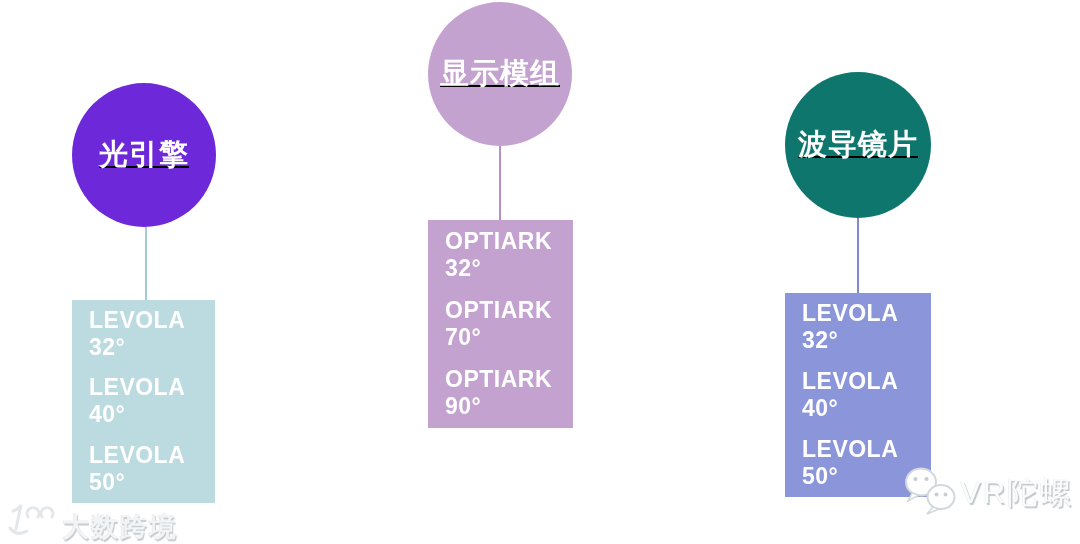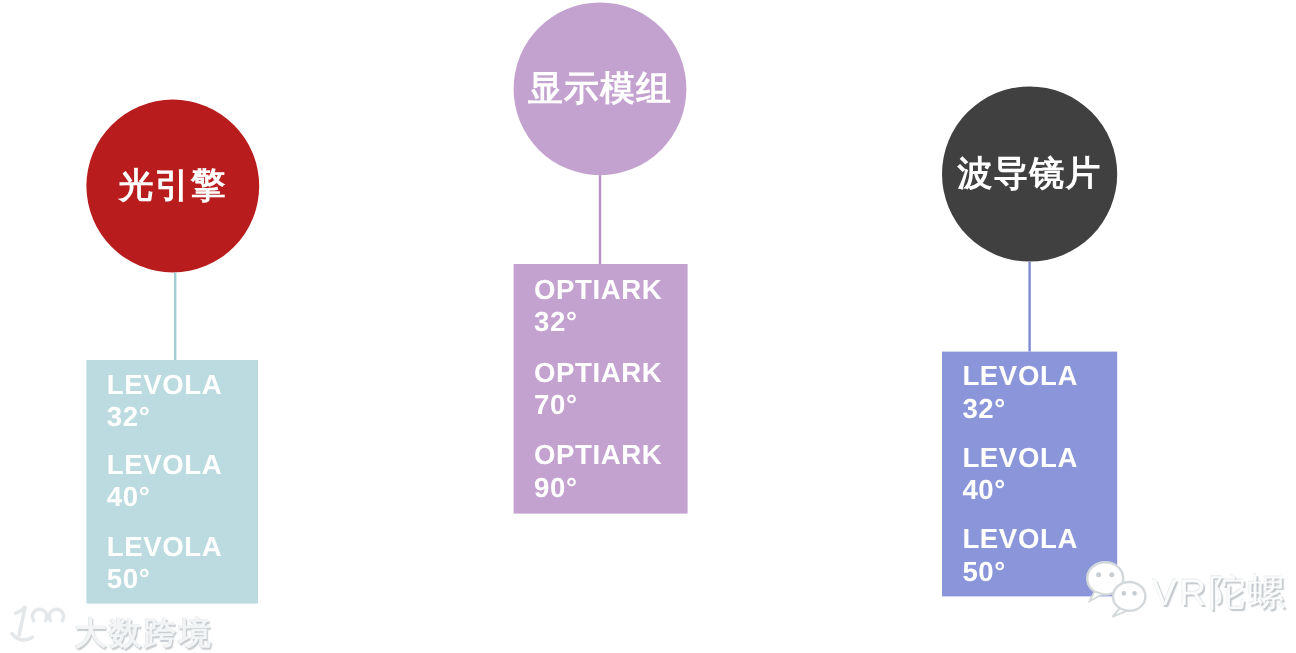--- a/index.html
+++ b/index.html
@@ -11,20 +11,21 @@
     background: #ffffff;
     overflow: hidden;
     font-family: "Liberation Sans", sans-serif;
   }
   .circle {
     position: absolute;
     border-radius: 50%;
     display: flex;
     align-items: center;
     justify-content: center;
+    text-decoration: underline;
   }
   .circle-label {
     color: #ffffff;
     font-weight: bold;
     font-size: 29px;
     letter-spacing: 1px;
   }
   .connector {
     position: absolute;
     width: 2px;
@@ -84,41 +85,41 @@
     letter-spacing: 2px;
     color: #fbfcfc;
     text-shadow: 1.5px 2px 1px #c2c7cb, -0.5px -0.5px 0 #e8ebed;
   }
 </style>
 </head>
 <body>
 
 <div class="canvas">
 
-  <div class="circle c1-circle" style="background-color: #b91c1c;">
+  <div class="circle c1-circle" style="background-color: #6d28d9;">
     <span class="circle-label">光引擎</span>
   </div>
   <div class="connector c1-conn" style="background-color: rgb(163, 204, 211);"></div>
   <div class="box c1-box" style="background-color: rgb(188, 219, 224);">
     <div class="item">LEVOLA 32°</div>
     <div class="item">LEVOLA 40°</div>
     <div class="item">LEVOLA 50°</div>
   </div>
 
   <div class="circle c2-circle" style="background-color: rgb(195, 162, 208);">
     <span class="circle-label">显示模组</span>
   </div>
   <div class="connector c2-conn" style="background-color: rgb(184, 144, 198);"></div>
   <div class="box c2-box" style="background-color: rgb(195, 162, 208);">
     <div class="item">OPTIARK 32°</div>
     <div class="item">OPTIARK 70°</div>
     <div class="item">OPTIARK 90°</div>
   </div>
 
-  <div class="circle c3-circle" style="background-color: #404040;">
+  <div class="circle c3-circle" style="background-color: #0f766e;">
     <span class="circle-label">波导镜片</span>
   </div>
   <div class="connector c3-conn" style="background-color: rgb(126, 137, 210);"></div>
   <div class="box c3-box" style="background-color: rgb(139, 149, 217);">
     <div class="item">LEVOLA 32°</div>
     <div class="item">LEVOLA 40°</div>
     <div class="item">LEVOLA 50°</div>
   </div>
 
   <div class="wm-left">

